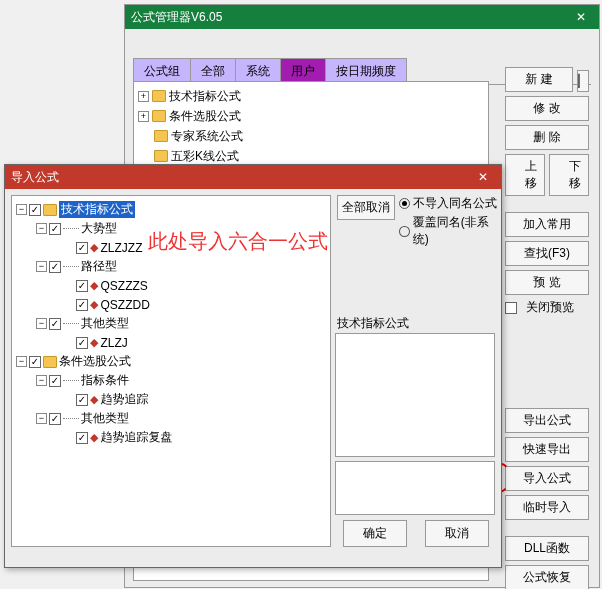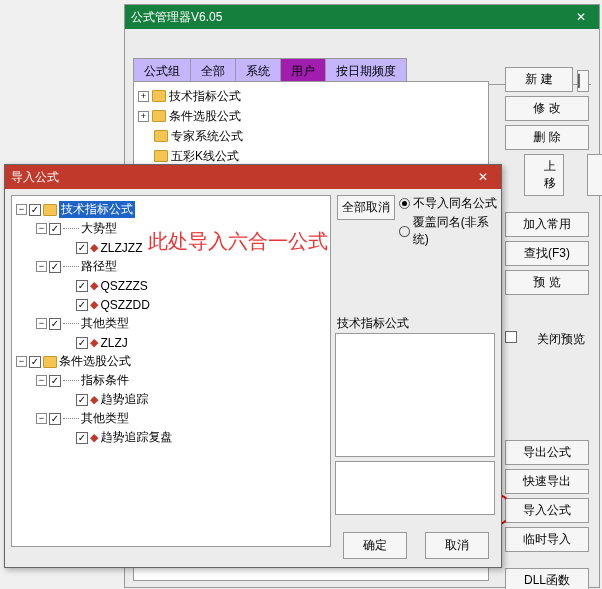--- a/index.html
+++ b/index.html
@@ -18,23 +18,23 @@
 .main-tree { position: absolute; left: 8px; top: 76px; width: 356px; height: 500px; background: #fff; border: 1px solid #999; padding: 4px; }
 .mt-row { display: flex; align-items: center; gap: 3px; height: 20px; }
 .pm { width: 11px; height: 11px; border: 1px solid #888; display: inline-flex; align-items: center; justify-content: center; font-size: 9px; line-height: 1; background: #fff; }
 .folder { width: 14px; height: 12px; background: #f5c451; border: 1px solid #c49a2a; border-radius: 1px; display: inline-block; }
 
 .side-btns { position: absolute; right: 10px; top: 62px; width: 84px; display: flex; flex-direction: column; gap: 4px; }
 .side-btns .row2 { display: flex; gap: 4px; align-items: flex-end; }
 .btn { background: #f6f6f6; border: 1px solid #999; padding: 3px 4px; text-align: center; cursor: pointer; }
 .btn.w { flex: 1; }
 .btn.narrow { width: 12px; padding: 3px 0; }
-.btn.small { width: 36px; padding: 3px 19px; margin-left: 19px; }
+.btn.small { width: 36px; padding: 3px 19px; }
 .spacer { height: 84px; }
-.chk-row { display: flex; gap: 20px; margin-top: 32px; }
+.chk-row { display: flex; align-items: center; gap: 9px; }
 .chk { width: 12px; height: 12px; border: 1px solid #666; background: #fff; display: inline-block; }
 .hl { position: relative; }
 .hl::before { content: ""; position: absolute; left: -18px; top: -4px; width: 18px; height: 26px; border: 2px solid #e00; border-radius: 50% 40% 50% 40%; border-right-color: transparent; }
 
 
 .dlg { position: absolute; left: 4px; top: 164px; width: 498px; height: 404px; background: #ececec; border: 1px solid #666; box-shadow: 2px 2px 6px rgba(0,0,0,.3); }
 .dlg .titlebar { background: #c0392b; }
 .dlg-body { position: relative; height: calc(100% - 24px); }
 .import-tree { position: absolute; left: 6px; top: 6px; width: 320px; height: 352px; background: #fff; border: 1px solid #999; padding: 4px; overflow: hidden; }
 .tr { display: flex; align-items: center; gap: 2px; height: 19px; white-space: nowrap; }
@@ -49,21 +49,21 @@
 .top-ctrl { position: absolute; left: 332px; top: 6px; display: flex; gap: 4px; align-items: flex-start; }
 .radio-grp { display: flex; flex-direction: column; gap: 2px; }
 .rrow { display: flex; align-items: center; gap: 3px; }
 .radio { width: 11px; height: 11px; border: 1px solid #555; border-radius: 50%; display: inline-flex; align-items: center; justify-content: center; }
 .radio.on::after { content: ""; width: 5px; height: 5px; background: #000; border-radius: 50%; }
 
 .preview-lbl { position: absolute; left: 332px; top: 126px; }
 .preview-box { position: absolute; left: 330px; top: 144px; width: 160px; height: 124px; background: #fff; border: 1px solid #999; }
 .preview-box2 { position: absolute; left: 330px; top: 272px; width: 160px; height: 54px; background: #fff; border: 1px solid #999; }
 
-.dlg-btns { position: absolute; right: 12px; bottom: 8px; display: flex; gap: 18px; }
+.dlg-btns { position: absolute; right: 12px; bottom: 20px; display: flex; gap: 18px; }
 .dlg-btns .btn { width: 64px; padding: 4px 0; }
 
 .annot { position: absolute; left: 148px; top: 228px; color: #e33; font-size: 20px; pointer-events: none; z-index: 50; }
 </style>
 </head>
 <body>
 
 <div class="main-win">
   <div class="titlebar">
     <span class="title">公式管理器V6.05</span>

